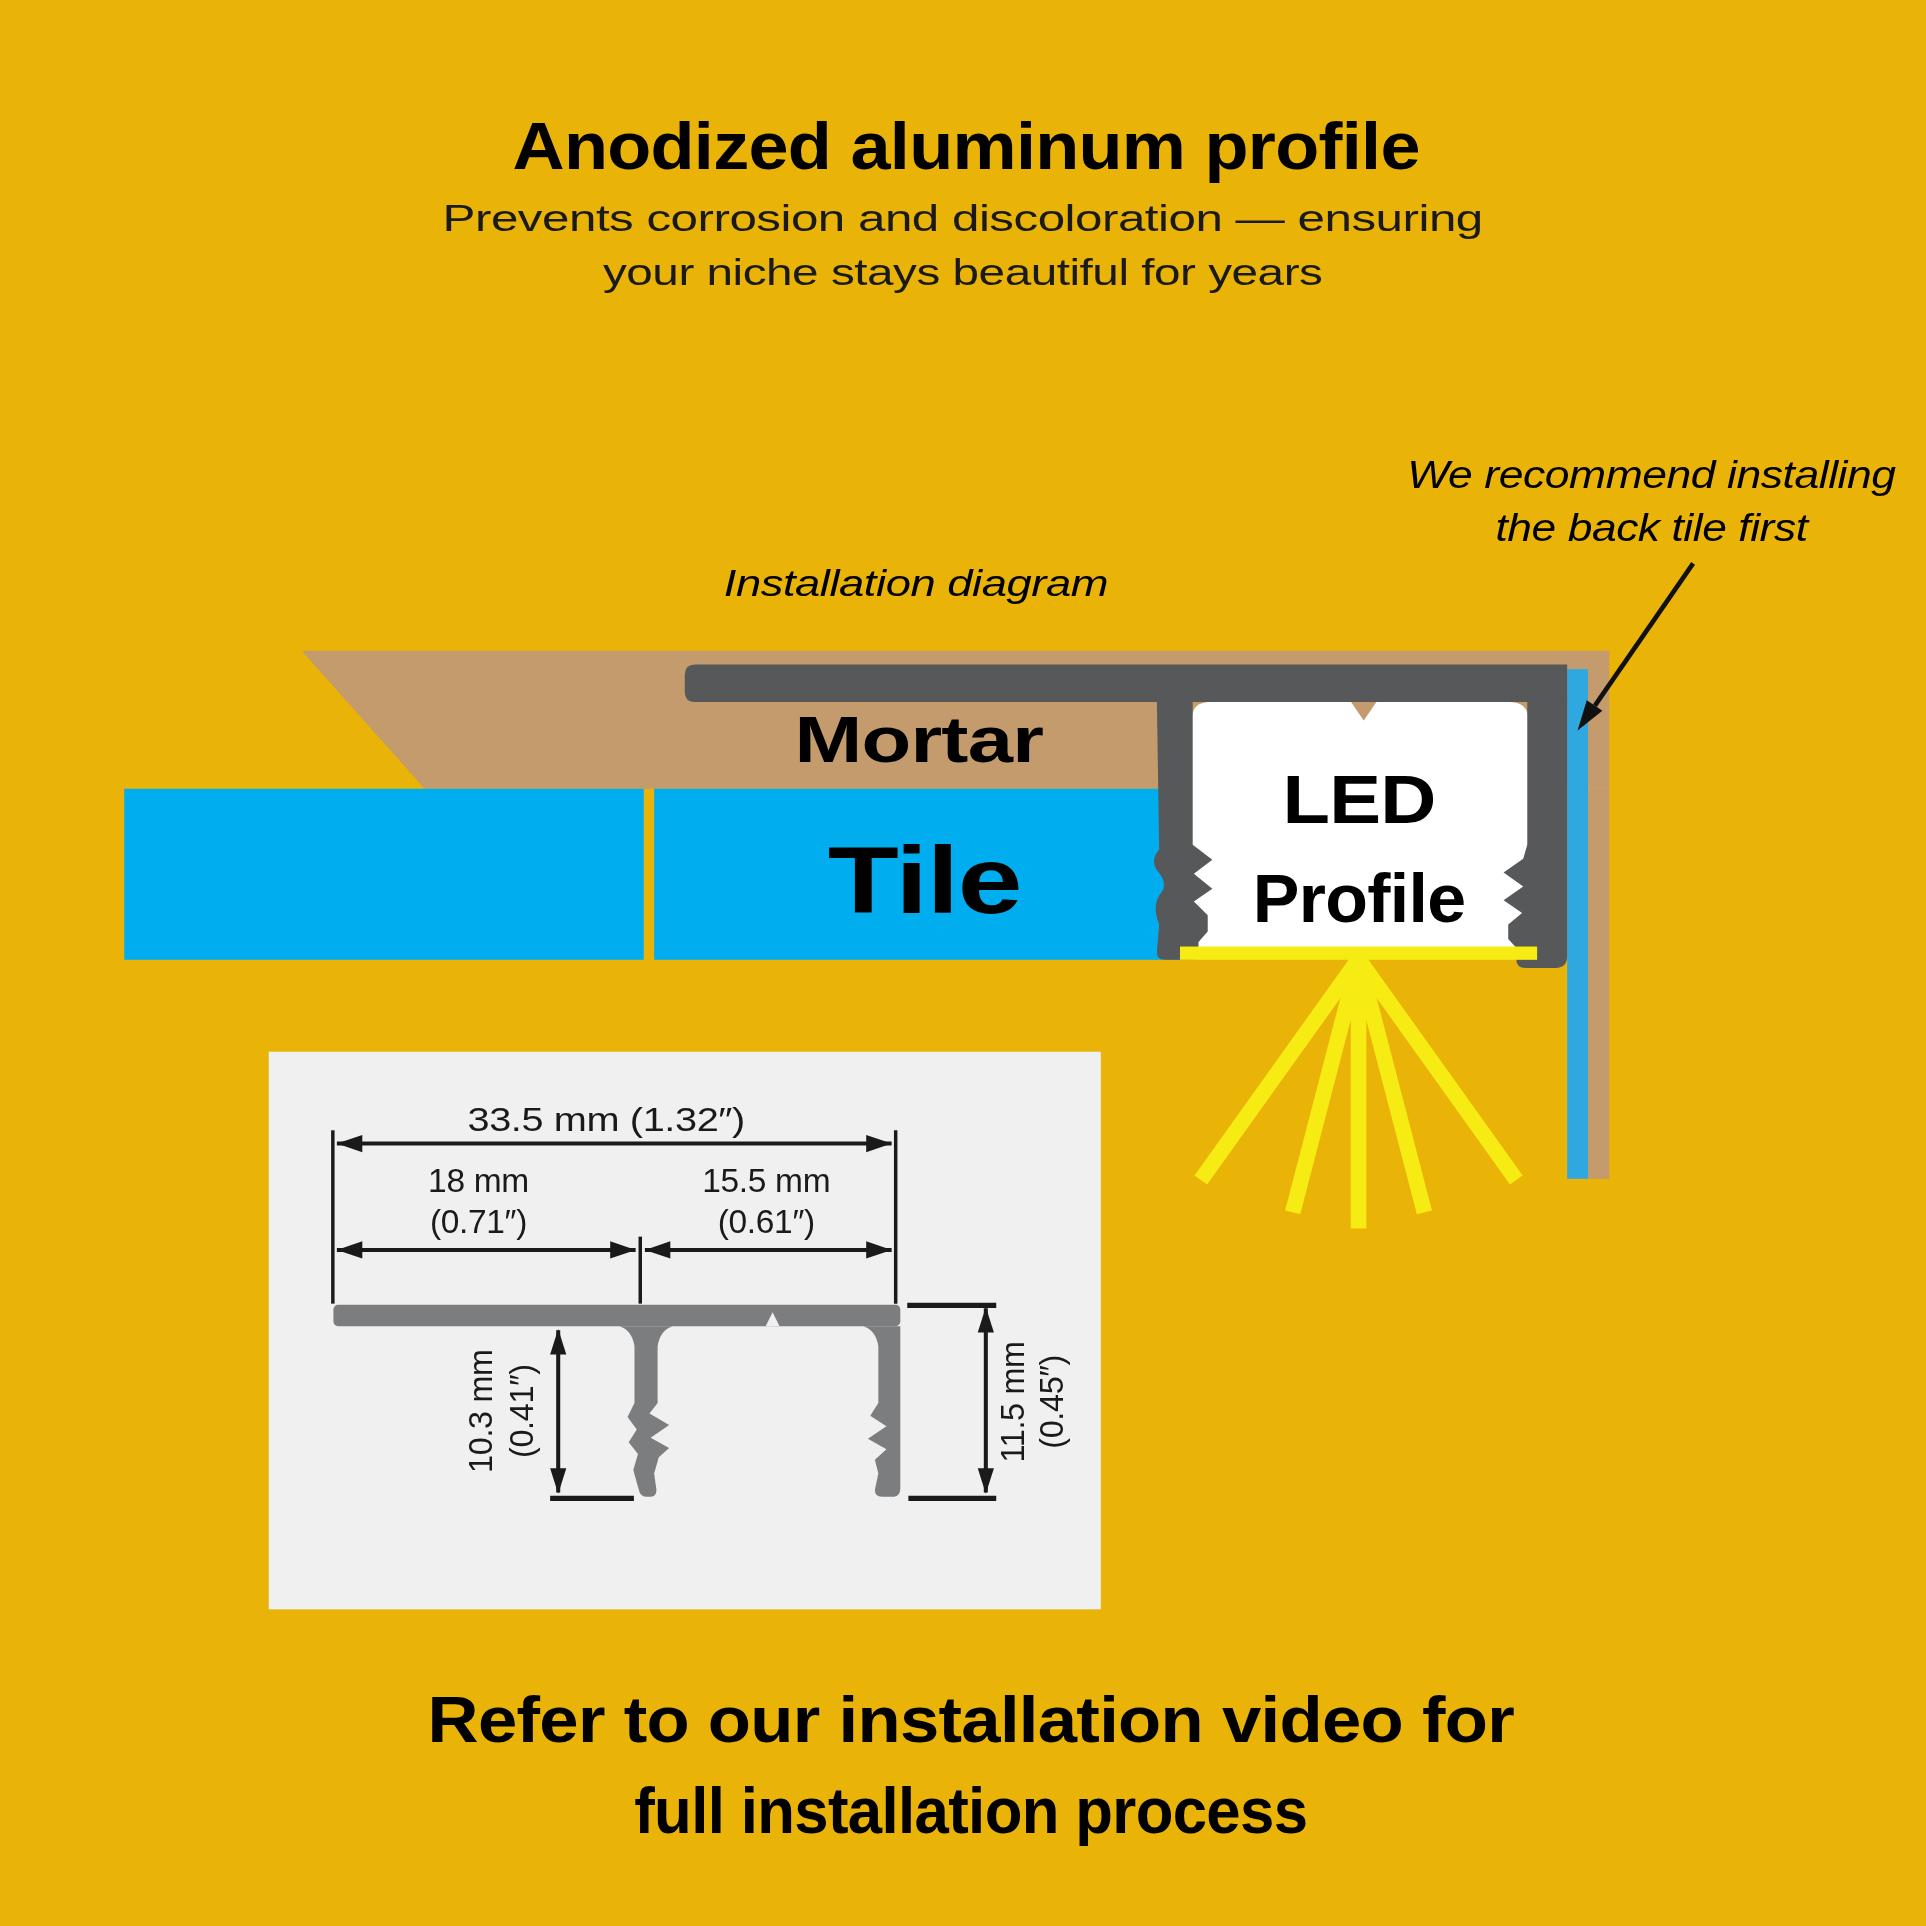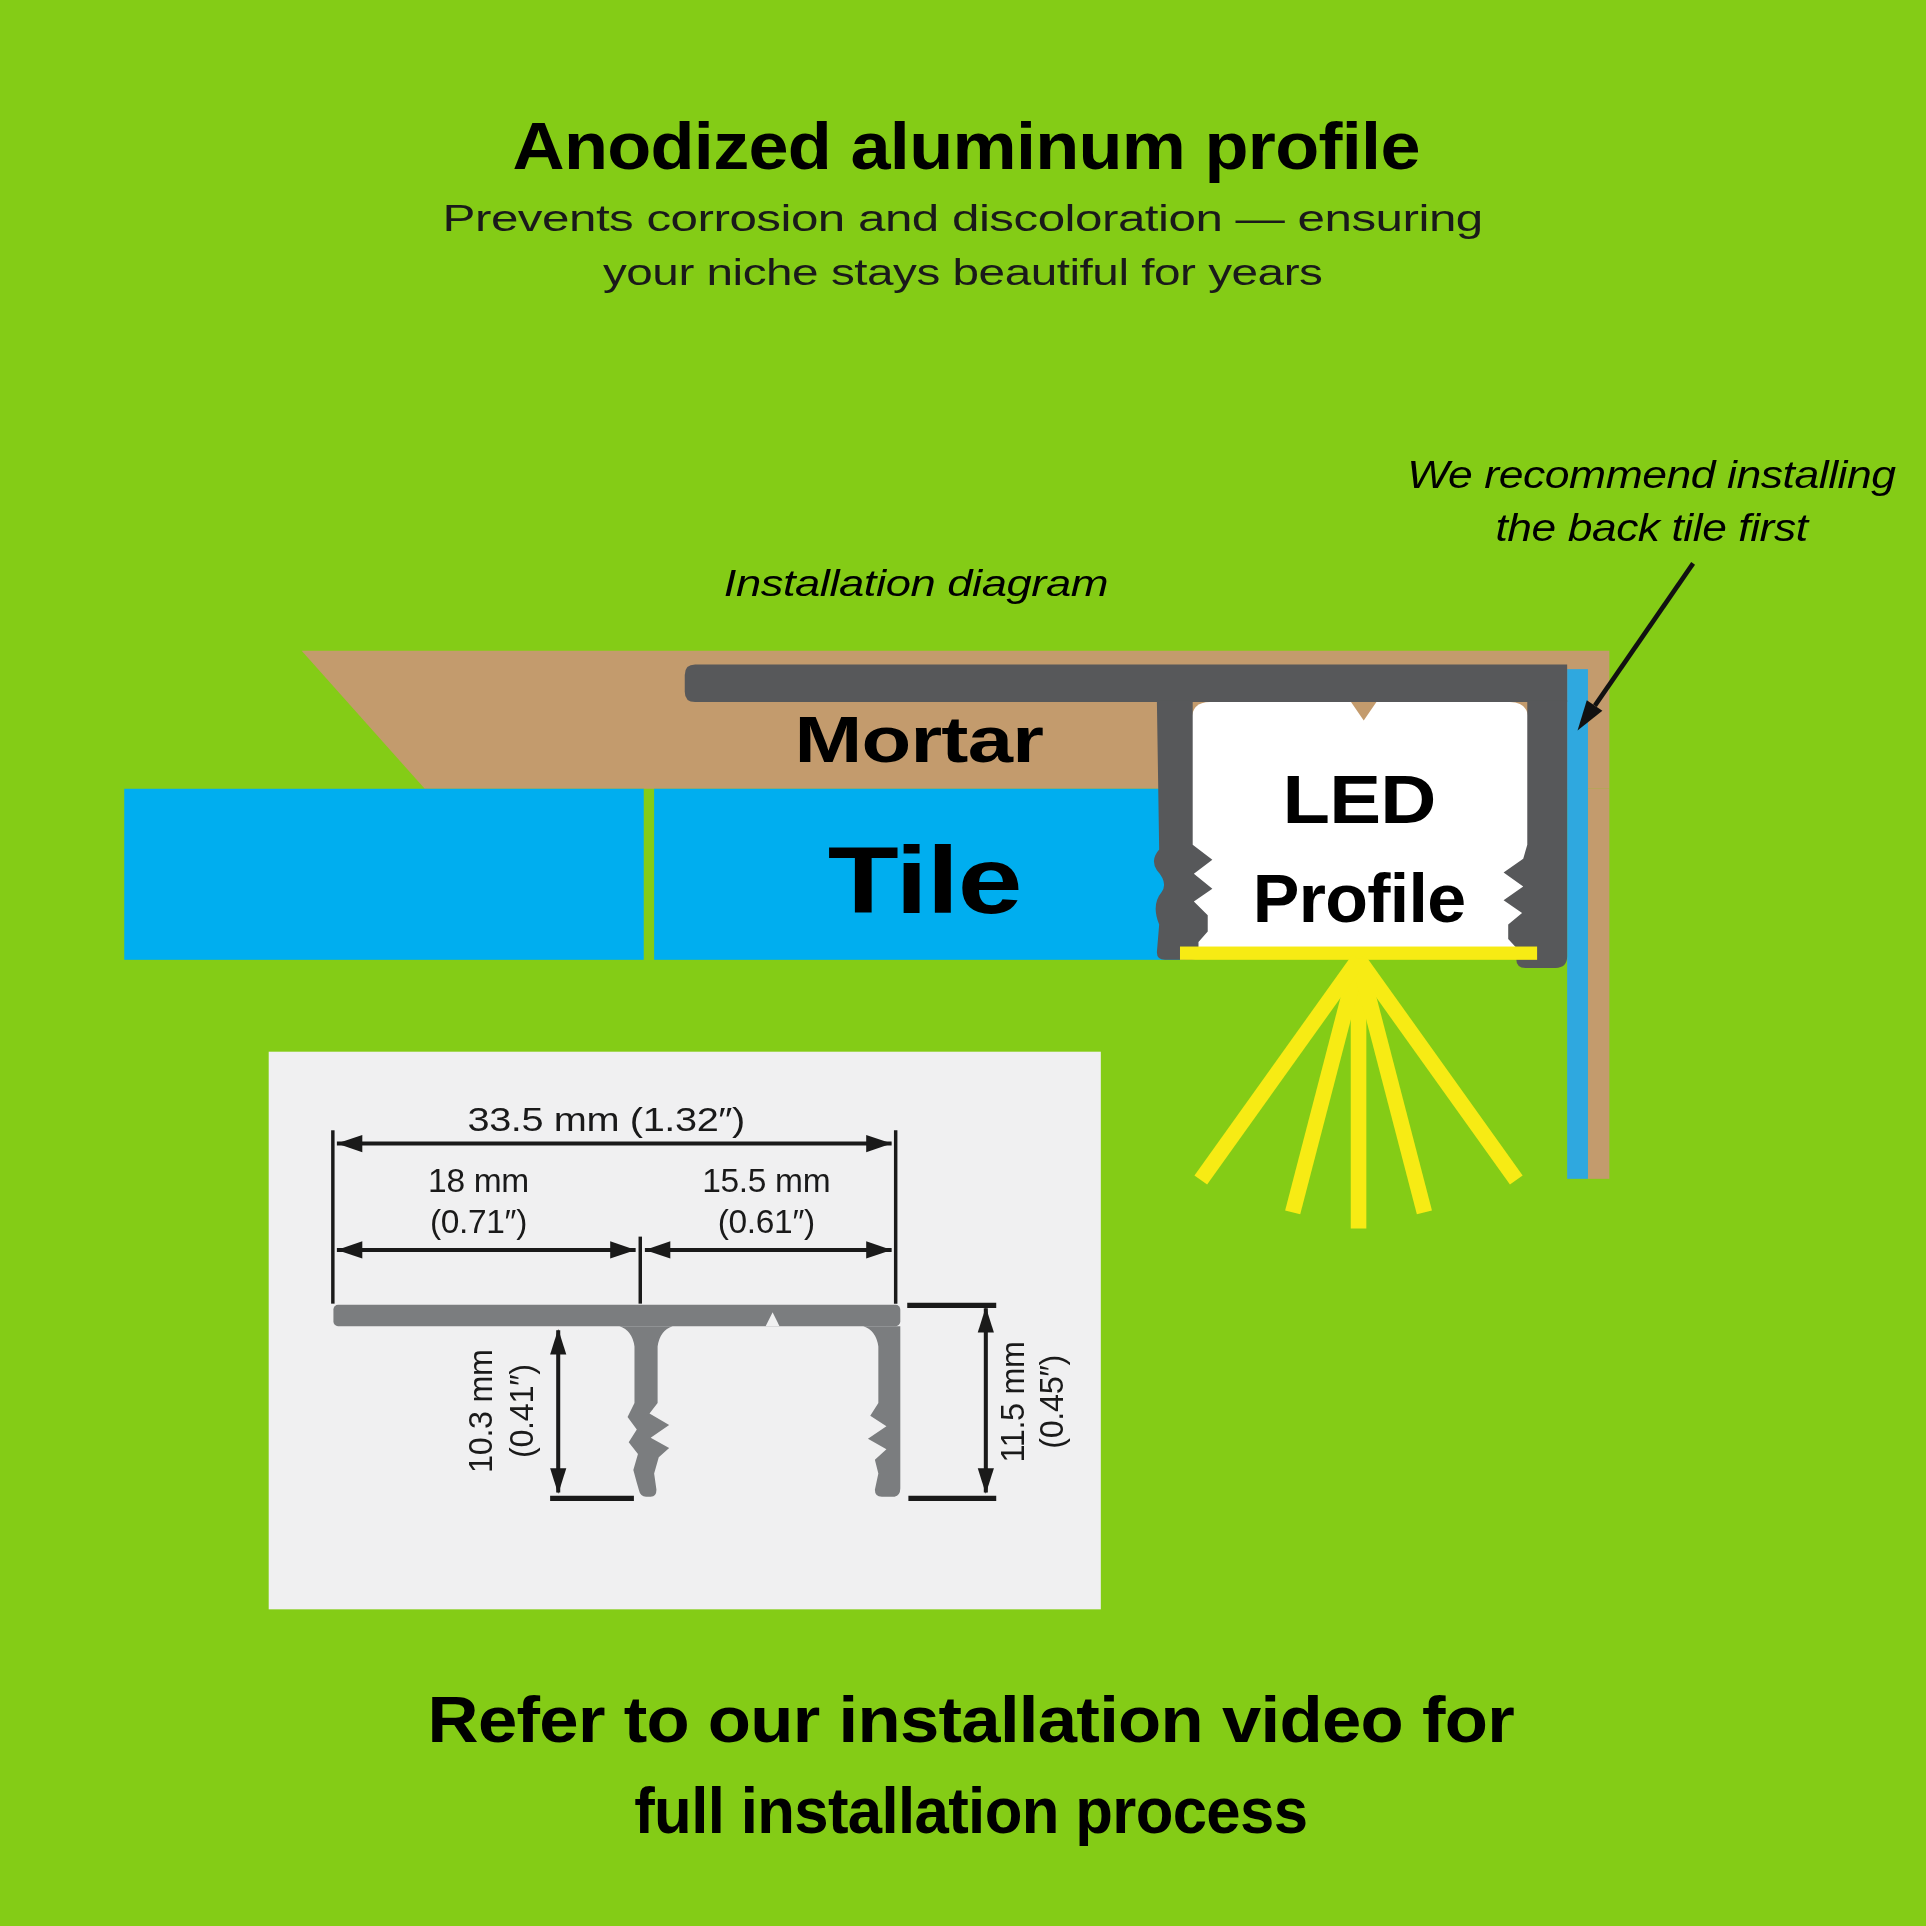--- a/index.html
+++ b/index.html
@@ -1,16 +1,16 @@
 <!DOCTYPE html>
 <html style="font-size:9.2px"><head>
 <meta charset="utf-8">
 <style>
   html,body{margin:0;padding:0;background:#ffffff;}
-  .page{position:relative;width:1926px;height:1926px;background:#84cc16;overflow:hidden;}
+  .page{position:relative;width:1926px;height:1926px;background:#eab308;overflow:hidden;}
   svg{position:absolute;left:0;top:0;}
   .t-bold{font-family:"Liberation Sans",sans-serif;font-weight:700;fill:#000000;}
   .t-italic{font-family:"Liberation Sans",sans-serif;font-style:italic;fill:#000000;}
   .t-reg{font-family:"Liberation Sans",sans-serif;fill:#1a1a1a;}
   text{letter-spacing:-0.01em;}
 </style>
 </head>
 <body>
 
 <div class="page">

